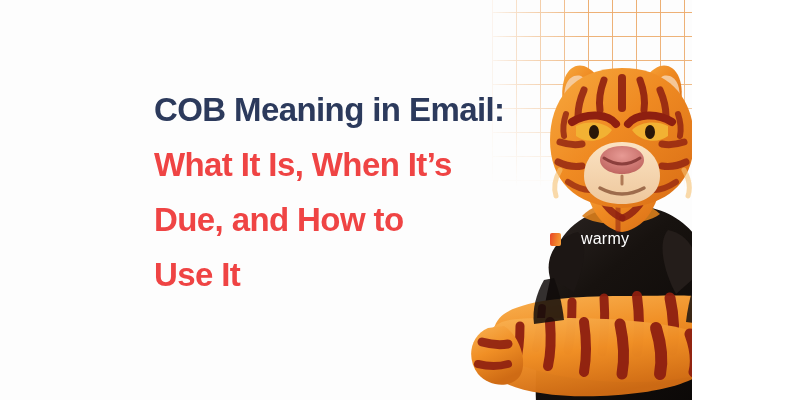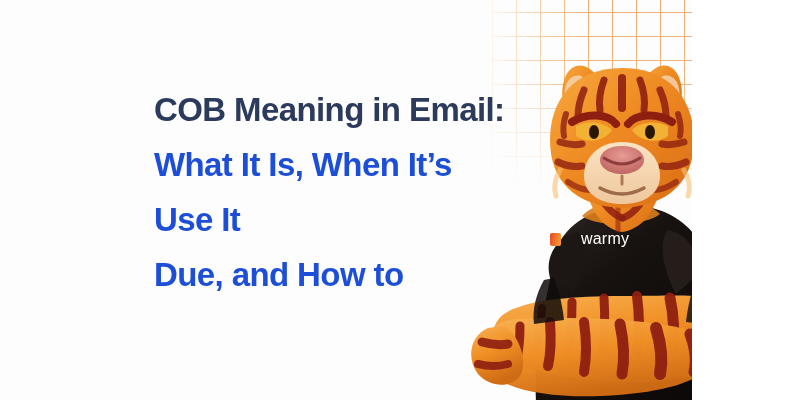--- a/index.html
+++ b/index.html
@@ -56,21 +56,21 @@
     width: 430px;
   }
   .headline-line {
     font-size: 33px;
     line-height: 55px;
     font-weight: bold;
     letter-spacing: -0.6px;
     white-space: nowrap;
   }
   .line-navy { color: #2c3a5c; }
-  .line-orange { color: #1d4ed8; }
+  .line-orange { color: #ef4444; }
 
   
   #mascot {
     position: absolute;
     left: 432px;
     top: 30px;
     width: 380px;
     height: 372px;
     pointer-events: none;
   }
@@ -104,22 +104,22 @@
 </head>
 <body>
 
 <div id="banner">
 
   <div id="grid-decoration"></div>
 
   <div id="headline">
     <div class="headline-line line-navy">COB Meaning in Email:</div>
     <div class="headline-line line-orange">What It Is, When It’s</div>
+    <div class="headline-line line-orange">Due, and How to</div>
     <div class="headline-line line-orange">Use It</div>
-    <div class="headline-line line-orange">Due, and How to</div>
   </div>
 
   <div id="mascot">
     <svg viewBox="0 0 380 372" xmlns="http://www.w3.org/2000/svg">
       <defs>
         <linearGradient id="furGrad" x1="0" y1="0" x2="1" y2="1">
           <stop offset="0%" stop-color="#f7a93f"></stop>
           <stop offset="45%" stop-color="#ef8a22"></stop>
           <stop offset="100%" stop-color="#d96d15"></stop>
         </linearGradient>

